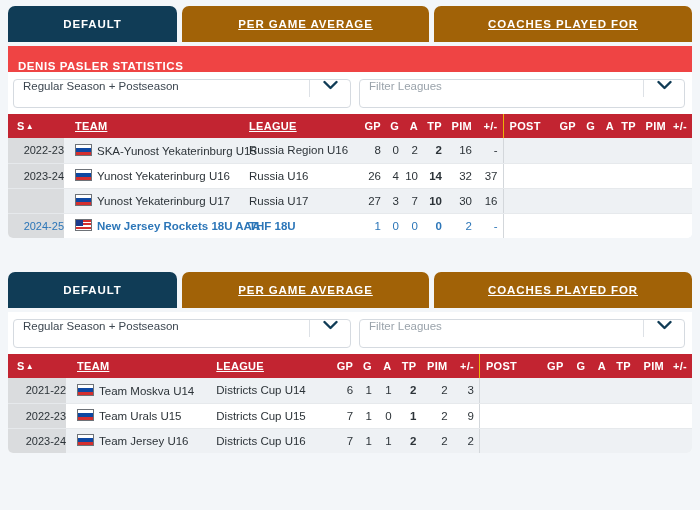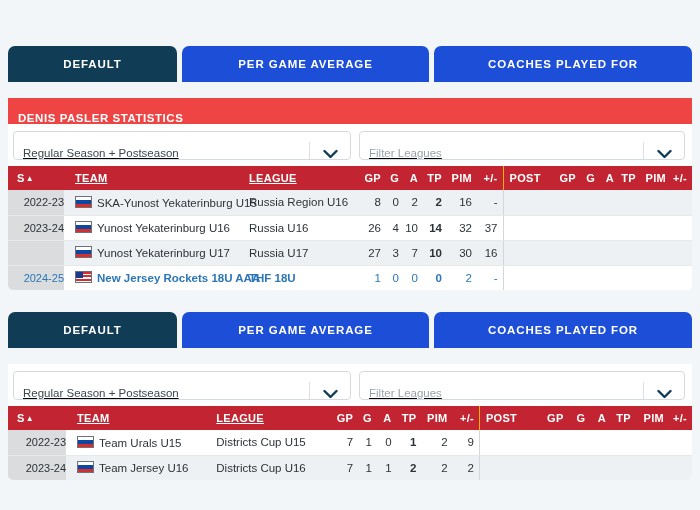--- a/index.html
+++ b/index.html
@@ -10,33 +10,33 @@
     overflow: hidden;
   }
   .page { position: relative; width: 700px; height: 510px; }
 
   
   .panel { position: absolute; left: 8px; width: 684px; }
   .panel-1 { top: 6px; }
   .panel-2 { top: 272px; }
 
   
-  .tabs { position: relative; height: 52px; margin-top: 40px; }
+  .tabs { position: relative; height: 40px; }
   .tab {
     position: absolute; top: 0; height: 36px;
     border-radius: 7px 7px 0 0;
     color: #ffffff;
     font-size: 11.5px;
     font-weight: bold;
     letter-spacing: 0.9px;
     display: flex; align-items: center; justify-content: center;
     user-select: none;
   }
   .tab-active   { background: #103c56; }
-  .tab-inactive { background: #1d4ed8; }
+  .tab-inactive { background: #a16207; text-decoration: underline; }
   .tab-1 { left: 0px;   width: 169px; }
   .tab-2 { left: 174px; width: 247px; }
   .tab-3 { left: 426px; width: 258px; }
 
   
   .titlebar {
     background: #ef4444;
     height: 26px;
     display: flex; align-items: flex-end;
     padding-left: 10px;
@@ -53,23 +53,22 @@
     display: flex; align-items: center;
     padding: 0 5px;
     gap: 8px;
   }
   .select {
     position: relative;
     height: 29px;
     border: 1px solid #d5dae0;
     border-radius: 4px;
     background: #ffffff;
-    display: flex; align-items: flex-end;
+    display: flex; align-items: flex-start;
     font-size: 11.5px;
-    text-decoration: underline;
   }
   .select-season { width: 338px; }
   .select-league { width: 326px; }
   .select-value {
     padding-left: 9px;
     color: #3c4650;
     flex: 1;
     white-space: nowrap; overflow: hidden;
   }
   .select-placeholder { color: #9aa3ab; }
@@ -382,20 +381,38 @@
             <th class="th-post">POST</th>
             <th class="th-right">GP</th>
             <th class="th-right">G</th>
             <th class="th-right">A</th>
             <th class="th-right">TP</th>
             <th class="th-right">PIM</th>
             <th class="th-right">+/-</th>
           </tr>
         </thead>
         <tbody>
+            <tr class="even">
+              <td class="c-season">2021-22</td>
+              <td class="c-team"><span class="flag flag-ru"></span><span>Team Moskva U14</span></td>
+              <td class="c-league">Districts Cup U14</td>
+              <td class="c-num">6</td>
+              <td class="c-num">1</td>
+              <td class="c-num">1</td>
+              <td class="c-num c-tp">2</td>
+              <td class="c-num">2</td>
+              <td class="c-num">3</td>
+              <td class="c-num c-post-start"></td>
+              <td class="c-num"></td>
+              <td class="c-num"></td>
+              <td class="c-num"></td>
+              <td class="c-num c-tp"></td>
+              <td class="c-num"></td>
+              <td class="c-num"></td>
+            </tr>
             <tr class="odd">
               <td class="c-season">2022-23</td>
               <td class="c-team"><span class="flag flag-ru"></span><span>Team Urals U15</span></td>
               <td class="c-league">Districts Cup U15</td>
               <td class="c-num">7</td>
               <td class="c-num">1</td>
               <td class="c-num">0</td>
               <td class="c-num c-tp">1</td>
               <td class="c-num">2</td>
               <td class="c-num">9</td>

